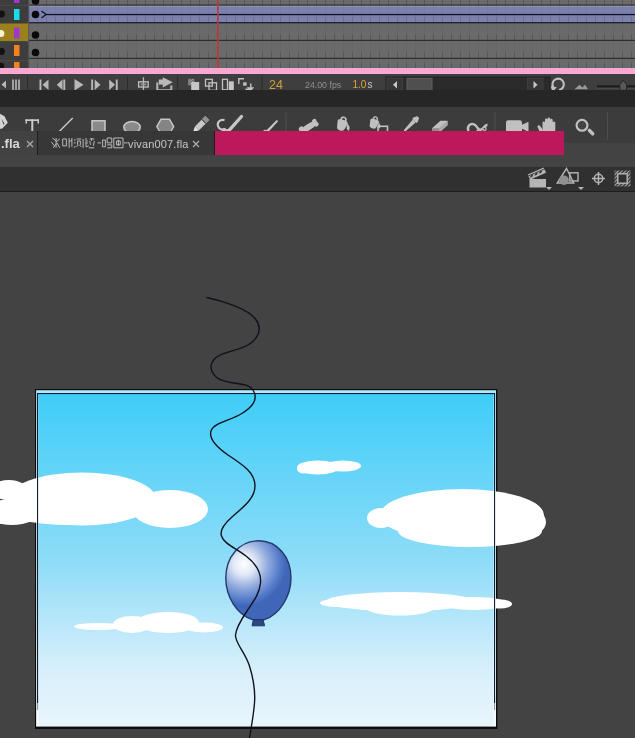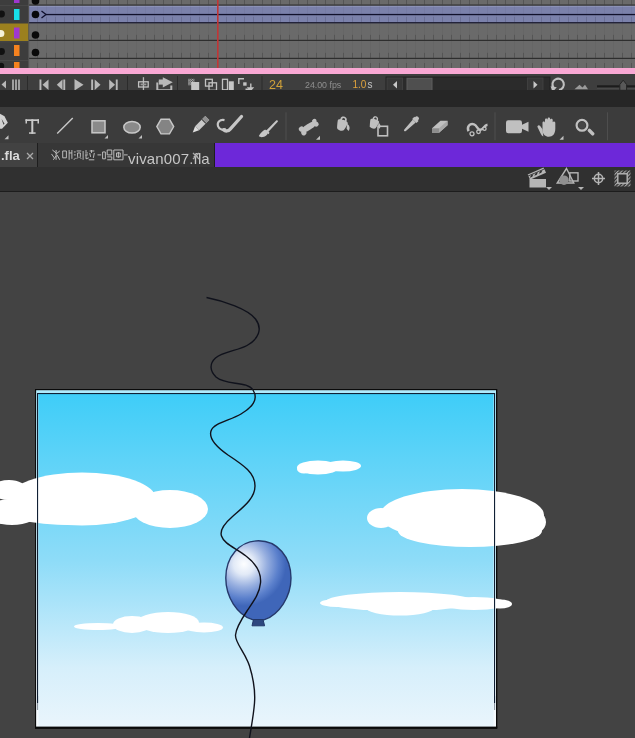--- a/index.html
+++ b/index.html
@@ -263,21 +263,21 @@
       <g transform="translate(576 11)">
         <circle cx="6" cy="6" r="5.4" fill="none" stroke="#c0c0c0" stroke-width="2.2"></circle>
         <circle cx="6" cy="6" r="3.4" fill="#454545"></circle>
         <rect x="-1.7" y="-3.3" width="8" height="3.4" rx="1.4" transform="translate(12.3 12.3) rotate(45)" fill="#c0c0c0"></rect>
       </g>
       <rect x="607" y="4" width="1" height="28" fill="#4e4e4e"></rect>
     </g>
   </svg>
 </div>
 
-<div class="abs" id="tabs" style="left:0;top:143px;width:635px;height:24px;background:#6d28d9;">
+<div class="abs" id="tabs" style="left:0;top:131px;width:564px;height:24px;background:#be185d;">
   <div class="abs" style="left:0;top:0;width:37px;height:24px;background:#424242;"></div>
   <div class="abs" style="left:37px;top:0;width:1px;height:24px;background:#1e1e1e;"></div>
   <div class="abs" style="left:38px;top:0;width:176px;height:24px;background:#373737;"></div>
   <div class="abs" style="left:214px;top:0;width:1px;height:24px;background:#1e1e1e;"></div>
   <div class="abs txt" style="left:1px;top:4.5px;font-size:13px;font-weight:bold;color:#dadada;">.fla</div>
   <svg class="abs" style="left:26px;top:8.5px;" width="8" height="8" viewBox="0 0 8 8">
     <path d="M1 1 L7 7 M7 1 L1 7" stroke="#aaaaaa" stroke-width="1.3"></path>
   </svg>
 
   <svg class="abs" style="left:51px;top:6px;" width="78" height="12" viewBox="0 0 78 12" id="cjk">
@@ -330,21 +330,21 @@
       <line x1="62.8" y1="1" x2="62.8" y2="10.8" stroke="#c2c2c2" stroke-width="0.95"></line>
       <line x1="72" y1="1" x2="72" y2="10.8" stroke="#c2c2c2" stroke-width="0.95"></line>
       <line x1="62.8" y1="10.8" x2="72" y2="10.8" stroke="#c2c2c2" stroke-width="0.95"></line>
       <line x1="65.56" y1="3.94" x2="69.24" y2="3.94" stroke="#c2c2c2" stroke-width="0.95"></line>
       <line x1="65.56" y1="3.94" x2="65.56" y2="7.859999999999999" stroke="#c2c2c2" stroke-width="0.95"></line>
       <line x1="69.24" y1="3.94" x2="69.24" y2="7.859999999999999" stroke="#c2c2c2" stroke-width="0.95"></line>
       <line x1="65.56" y1="7.859999999999999" x2="69.24" y2="7.859999999999999" stroke="#c2c2c2" stroke-width="0.95"></line>
       <line x1="67.39999999999999" y1="2.96" x2="67.39999999999999" y2="8.84" stroke="#c2c2c2" stroke-width="0.95"></line>
       <line x1="73" y1="5.9" x2="76.68" y2="5.9" stroke="#c2c2c2" stroke-width="0.95"></line>
     </svg>
-  <div class="abs txt" style="left:128px;top:6.5px;font-size:15px;color:#c6c6c6;letter-spacing:0.15px;">vivan007.fla</div>
+  <div class="abs txt" style="left:128px;top:6.5px;font-size:11px;color:#c6c6c6;letter-spacing:0.15px;">vivan007.fla</div>
   <svg class="abs" style="left:192px;top:8.5px;" width="8" height="8" viewBox="0 0 8 8">
     <path d="M1 1 L7 7 M7 1 L1 7" stroke="#aaaaaa" stroke-width="1.3"></path>
   </svg>
 </div>
 
 <div class="abs" id="editbar" style="left:0;top:167px;width:635px;height:25px;background:#303030;border-bottom:1px solid #1d1d1d;box-sizing:border-box;">
   <svg class="abs" style="left:0;top:0;" width="635" height="24" viewBox="0 0 635 24">
     <defs>
       <pattern id="hatch" width="2.6" height="2.6" patternUnits="userSpaceOnUse" patternTransform="rotate(45)">
         <rect width="2.6" height="2.6" fill="#303030"></rect>

